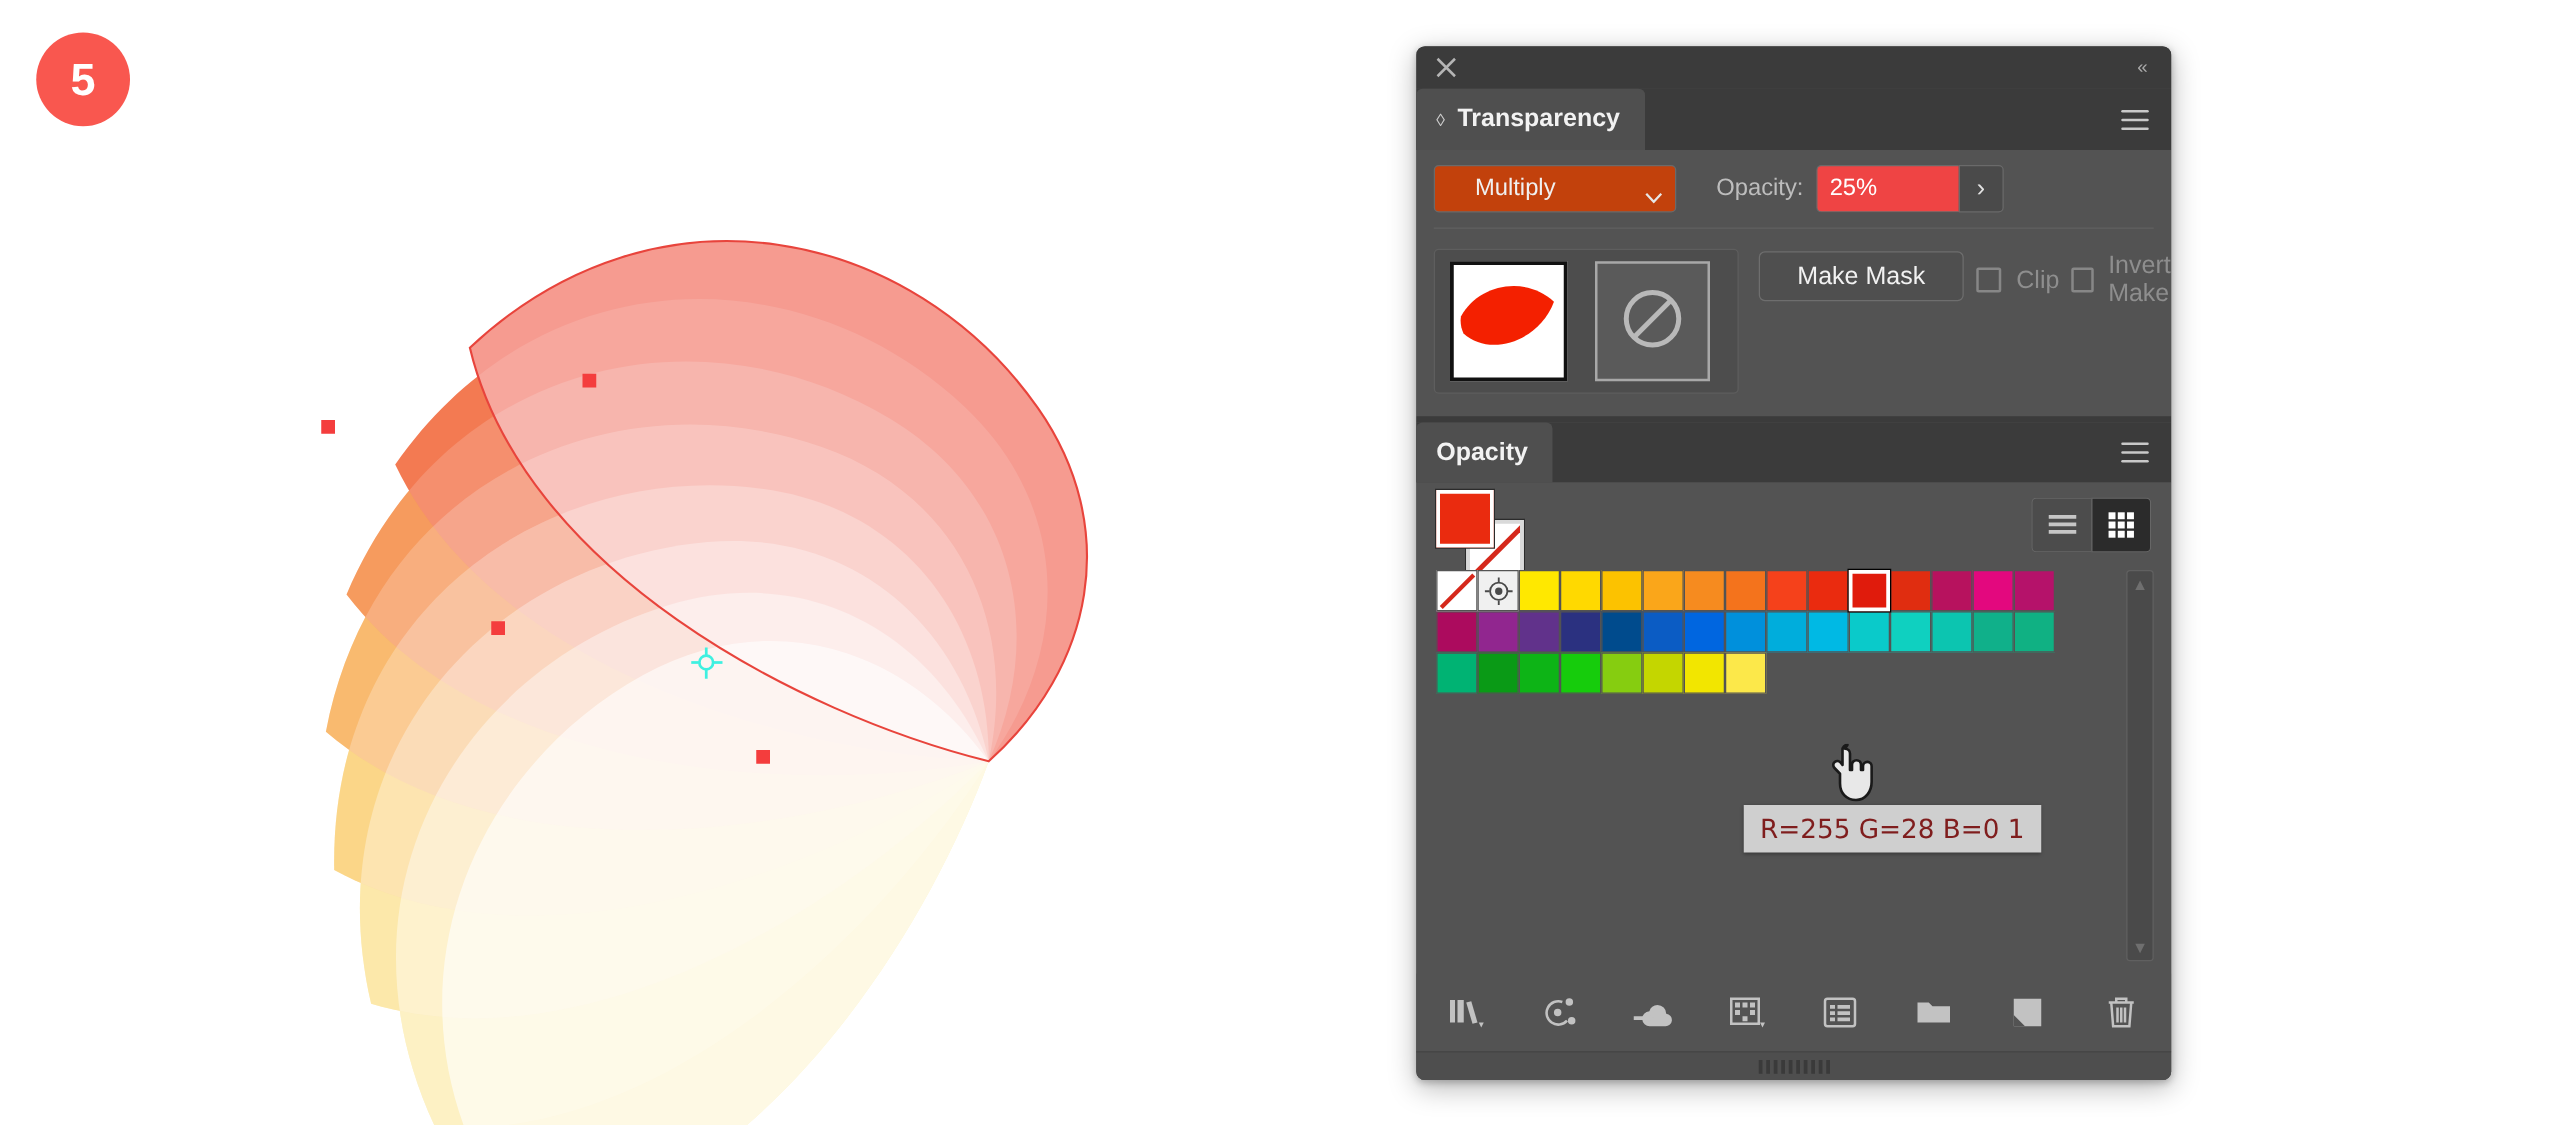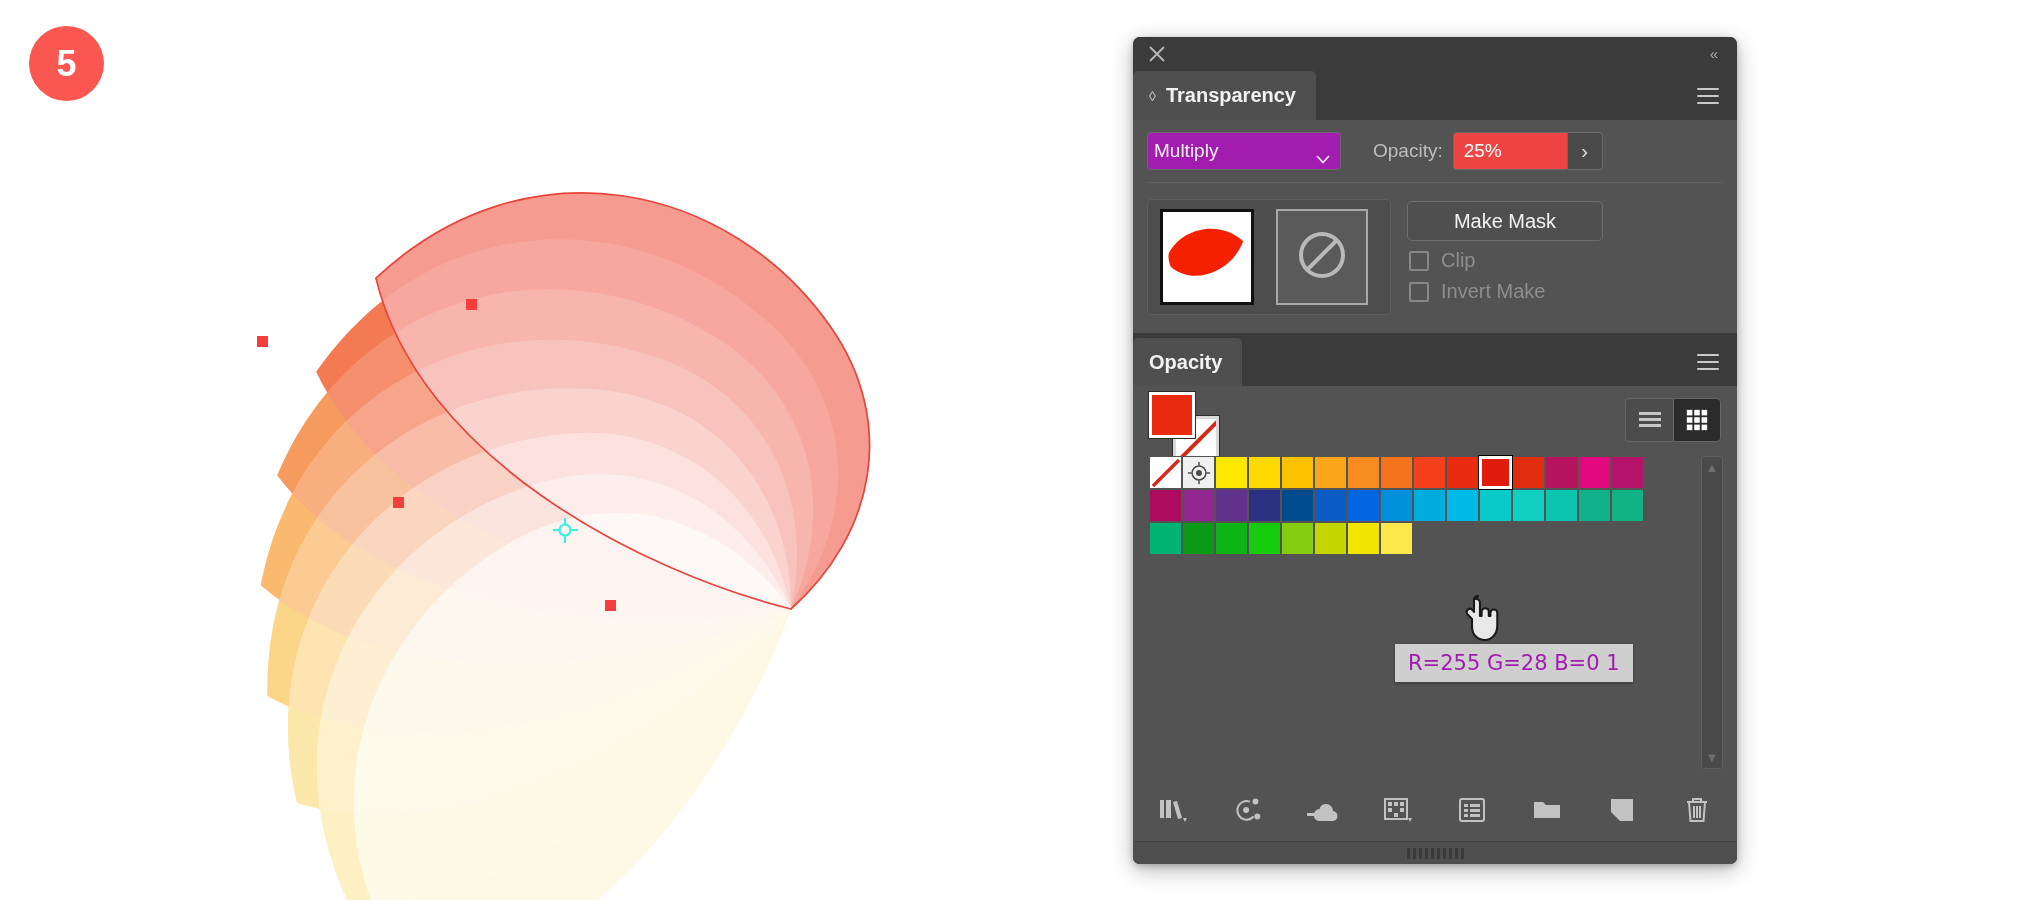--- a/index.html
+++ b/index.html
@@ -52,22 +52,22 @@
   .hamburger{
     width:22px;height:16px;align-self:center;margin-right:18px;cursor:pointer;
     display:flex;flex-direction:column;justify-content:space-between;
   }
   .hamburger i{display:block;height:2px;background:#c9c9c9;border-radius:1px;}
 
   
   .tp-body{flex:none;background:#535353;padding:0 14px;}
   .row-blend{display:flex;align-items:center;gap:10px;height:62px;}
   .select-blend{
-    width:194px;height:38px;background:#a21caf;border:1px solid #6a6a6a;border-radius:4px;
-    display:flex;align-items:center;justify-content:space-between;padding:0 10px 0 6px;
+    width:194px;height:38px;background:#c2410c;border:1px solid #6a6a6a;border-radius:4px;
+    display:flex;align-items:center;justify-content:space-between;padding:0 10px 0 32px;
     font-size:19px;color:#f0f0f0;cursor:pointer;box-sizing:border-box;
   }
   .chev{width:14px;height:9px;}
   .opacity-label{font-size:19px;color:#bdbdbd;margin-left:22px;}
   .opacity-wrap{display:flex;align-items:stretch;height:38px;}
   .opacity-input{
     width:114px;background:#ef4444;border:1px solid #6a6a6a;border-right:none;
     border-radius:4px 0 0 4px;display:flex;align-items:center;padding-left:10px;
     font-size:19px;color:#ffffff;box-sizing:border-box;cursor:text;
   }
@@ -80,21 +80,21 @@
   .mask-row{display:flex;align-items:flex-start;gap:0;padding:16px 0 18px 0;}
   .thumb-group{
     display:flex;align-items:center;gap:22px;background:#4d4d4d;border:1px solid #5e5e5e;
     border-radius:4px;padding:9px 22px 9px 12px;box-sizing:border-box;
   }
   .thumb-art{width:94px;height:96px;background:#fff;border:3px solid #111;box-sizing:border-box;}
   .thumb-mask{
     width:92px;height:96px;background:#5a5a5a;border:2px solid #a8a8a8;box-sizing:border-box;
     display:flex;align-items:center;justify-content:center;
   }
-  .mask-controls{display:flex;flex-direction:column;gap:8px;margin-left:16px;padding-top:2px;justify-content:center;}
+  .mask-controls{display:flex;gap:8px;margin-left:16px;padding-top:2px;justify-content:center;}
   .btn-makemask{
     width:196px;height:40px;background:#4f4f4f;border:1px solid #6e6e6e;border-radius:5px;
     color:#f2f2f2;font-size:20px;display:flex;align-items:center;justify-content:center;cursor:pointer;
     box-sizing:border-box;
   }
   .chk-row{display:flex;align-items:center;gap:12px;padding-left:2px;}
   .chk-box{width:20px;height:20px;border:2px solid #878787;border-radius:2px;box-sizing:border-box;}
   .chk-label{font-size:20px;color:#8e8e8e;}
 
   .panel-divider{height:5px;background:#3b3b3b;flex:none;}
@@ -145,21 +145,21 @@
 
   .panel-grip{
     height:22px;flex:none;background:#4e4e4e;border-top:1px solid #444;
     display:flex;align-items:center;justify-content:center;cursor:ns-resize;
   }
   .grip-bars{display:flex;gap:3px;}
   .grip-bars i{display:block;width:3px;height:11px;background:#3a3a3a;}
 
   
   .tooltip{
-    position:absolute;left:1395px;top:644px;height:38px;background:#cfcfcf;color:#a21caf;
+    position:absolute;left:1395px;top:644px;height:38px;background:#cfcfcf;color:#7f1d1d;
     display:flex;align-items:center;padding:0 13px;font-size:21px;white-space:nowrap;
     box-shadow:0 1px 3px rgba(0,0,0,.35);z-index:40;
     font-family:"DejaVu Sans",sans-serif;
   }
 
   
   .cursor{position:absolute;left:1462px;top:595px;width:40px;height:48px;z-index:50;pointer-events:none;}
 </style>
 </head>
 <body>

